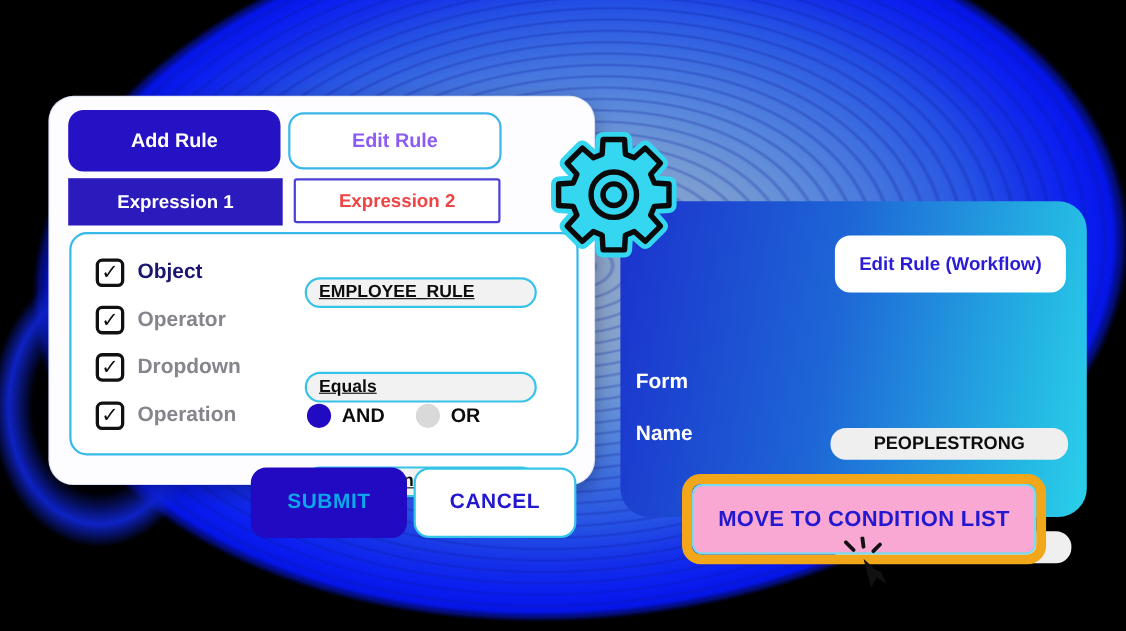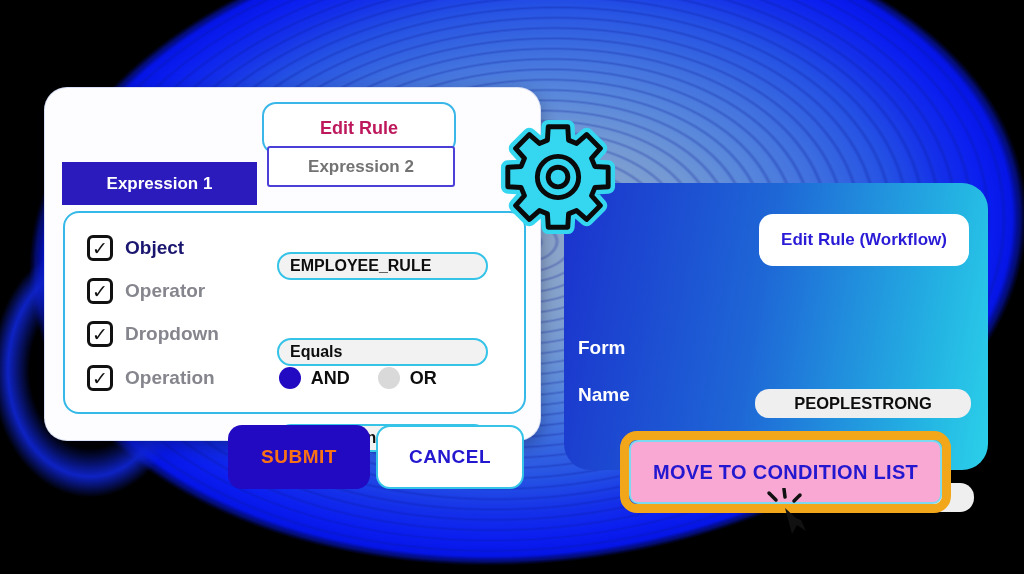--- a/index.html
+++ b/index.html
@@ -41,50 +41,50 @@
     border-radius:26px;
     background:linear-gradient(100deg,#1b32cd 0%,#1e66d6 45%,#24b5e3 85%,#2bd0ea 100%);
     z-index:1;
   }
   
   .btn{box-sizing:border-box;display:flex;align-items:center;justify-content:center;
     font-weight:700;cursor:pointer;}
   .btn-add{position:absolute;left:17px;top:12px;width:193px;height:56px;
     background:#2512c4;border-radius:14px;color:#fff;font-size:18px;}
   .btn-edit{position:absolute;left:217px;top:14px;width:194px;height:52px;
-    background:#fff;border:2px solid #3ab6e8;border-radius:14px;color:#be185d;font-size:18px;}
+    background:#fff;border:2px solid #3ab6e8;border-radius:14px;color:#8b5cf6;font-size:18px;}
   .tab1{position:absolute;left:17px;top:74px;width:195px;height:43px;
     background:#2b1bbd;border-radius:0;color:#fff;font-size:17px;}
-  .tab2{position:absolute;left:222px;top:58px;width:188px;height:41px;
-    background:#fff;border:2px solid #4b3fd8;border-radius:3px;color:#737373;font-size:17px;}
+  .tab2{position:absolute;left:222px;top:74px;width:188px;height:41px;
+    background:#fff;border:2px solid #4b3fd8;border-radius:3px;color:#ef4444;font-size:17px;}
   .panel{
     position:absolute;left:18px;top:123px;width:463px;height:203px;box-sizing:border-box;
     background:#fff;border:2px solid #35b9e8;border-radius:16px;
   }
   .row{position:absolute;left:0;width:100%;height:30px;display:flex;align-items:center;}
   .checkbox{
     box-sizing:border-box;width:26px;height:26px;margin-left:22px;
     border:3px solid #111;border-radius:6px;background:#fff;
     display:flex;align-items:center;justify-content:center;cursor:pointer;flex:0 0 auto;
   }
   .checkbox span{font-size:19px;font-weight:700;color:#111;line-height:1;}
   .row-label{margin-left:12px;font-size:19px;font-weight:700;color:#85858d;}
   .row-label.first{color:#1a1670;margin-left:12px;}
   .pill-field{
     position:absolute;left:212px;box-sizing:border-box;width:211px;height:28px;
     background:#f2f2f2;border:2px solid #35c3e8;border-radius:14px;
     display:flex;align-items:center;padding-left:11px;
-    font-size:16px;font-weight:700;color:#0d0d0d;cursor:pointer;white-space:nowrap;overflow:hidden;
+    font-size:16px;font-weight:700;color:#0d0d0d;cursor:pointer;white-space:nowrap;overflow:hidden;text-decoration:underline;
   }
   .radio{width:22px;height:22px;border-radius:50%;flex:0 0 auto;cursor:pointer;}
   .radio.sel{background:#2209c2;}
   .radio.unsel{background:#d9d9d9;}
   .radio-label{font-size:18px;font-weight:700;color:#0d0d0d;margin:0 0 0 10px;}
   .btn-submit{position:absolute;left:228px;top:425px;width:142px;height:64px;
-    background:#2209c2;border-radius:14px;color:#f97316;font-size:19px;letter-spacing:.5px;z-index:3;}
+    background:#2209c2;border-radius:14px;color:#0ea5e9;font-size:19px;letter-spacing:.5px;z-index:3;}
   .btn-cancel{position:absolute;left:376px;top:425px;width:148px;height:64px;
     background:#fff;border:2px solid #35c3e8;border-radius:14px;color:#2317cf;font-size:19px;letter-spacing:.5px;z-index:3;}
   
   .btn-workflow{position:absolute;left:195px;top:31px;width:210px;height:52px;
     background:#fff;border-radius:14px;color:#2a1bd6;font-size:17px;}
   .r-row{position:absolute;left:0;width:100%;height:30px;display:flex;align-items:center;}
   .r-label{margin-left:14px;font-size:19px;font-weight:700;color:#fff;white-space:nowrap;}
   .r-pill{
     position:absolute;left:191px;box-sizing:border-box;width:216px;height:29px;
     background:#efefef;border-radius:14px;
@@ -105,20 +105,21 @@
   .gear{position:absolute;left:499px;top:118px;z-index:4;}
   .cursor{position:absolute;left:752px;top:488px;z-index:5;}
 </style>
 </head>
 <body>
 
 <div class="blob"></div>
 <div class="blob2"></div>
 
 <div class="card-left">
+  <div class="btn btn-add">Add Rule</div>
   <div class="btn btn-edit">Edit Rule</div>
   <div class="btn tab1">Expression 1</div>
   <div class="btn tab2">Expression 2</div>
 
   <div class="panel">
 
     <div class="row" style="top:20px;">
       <div class="checkbox">
         <span>✓</span>
       </div>

